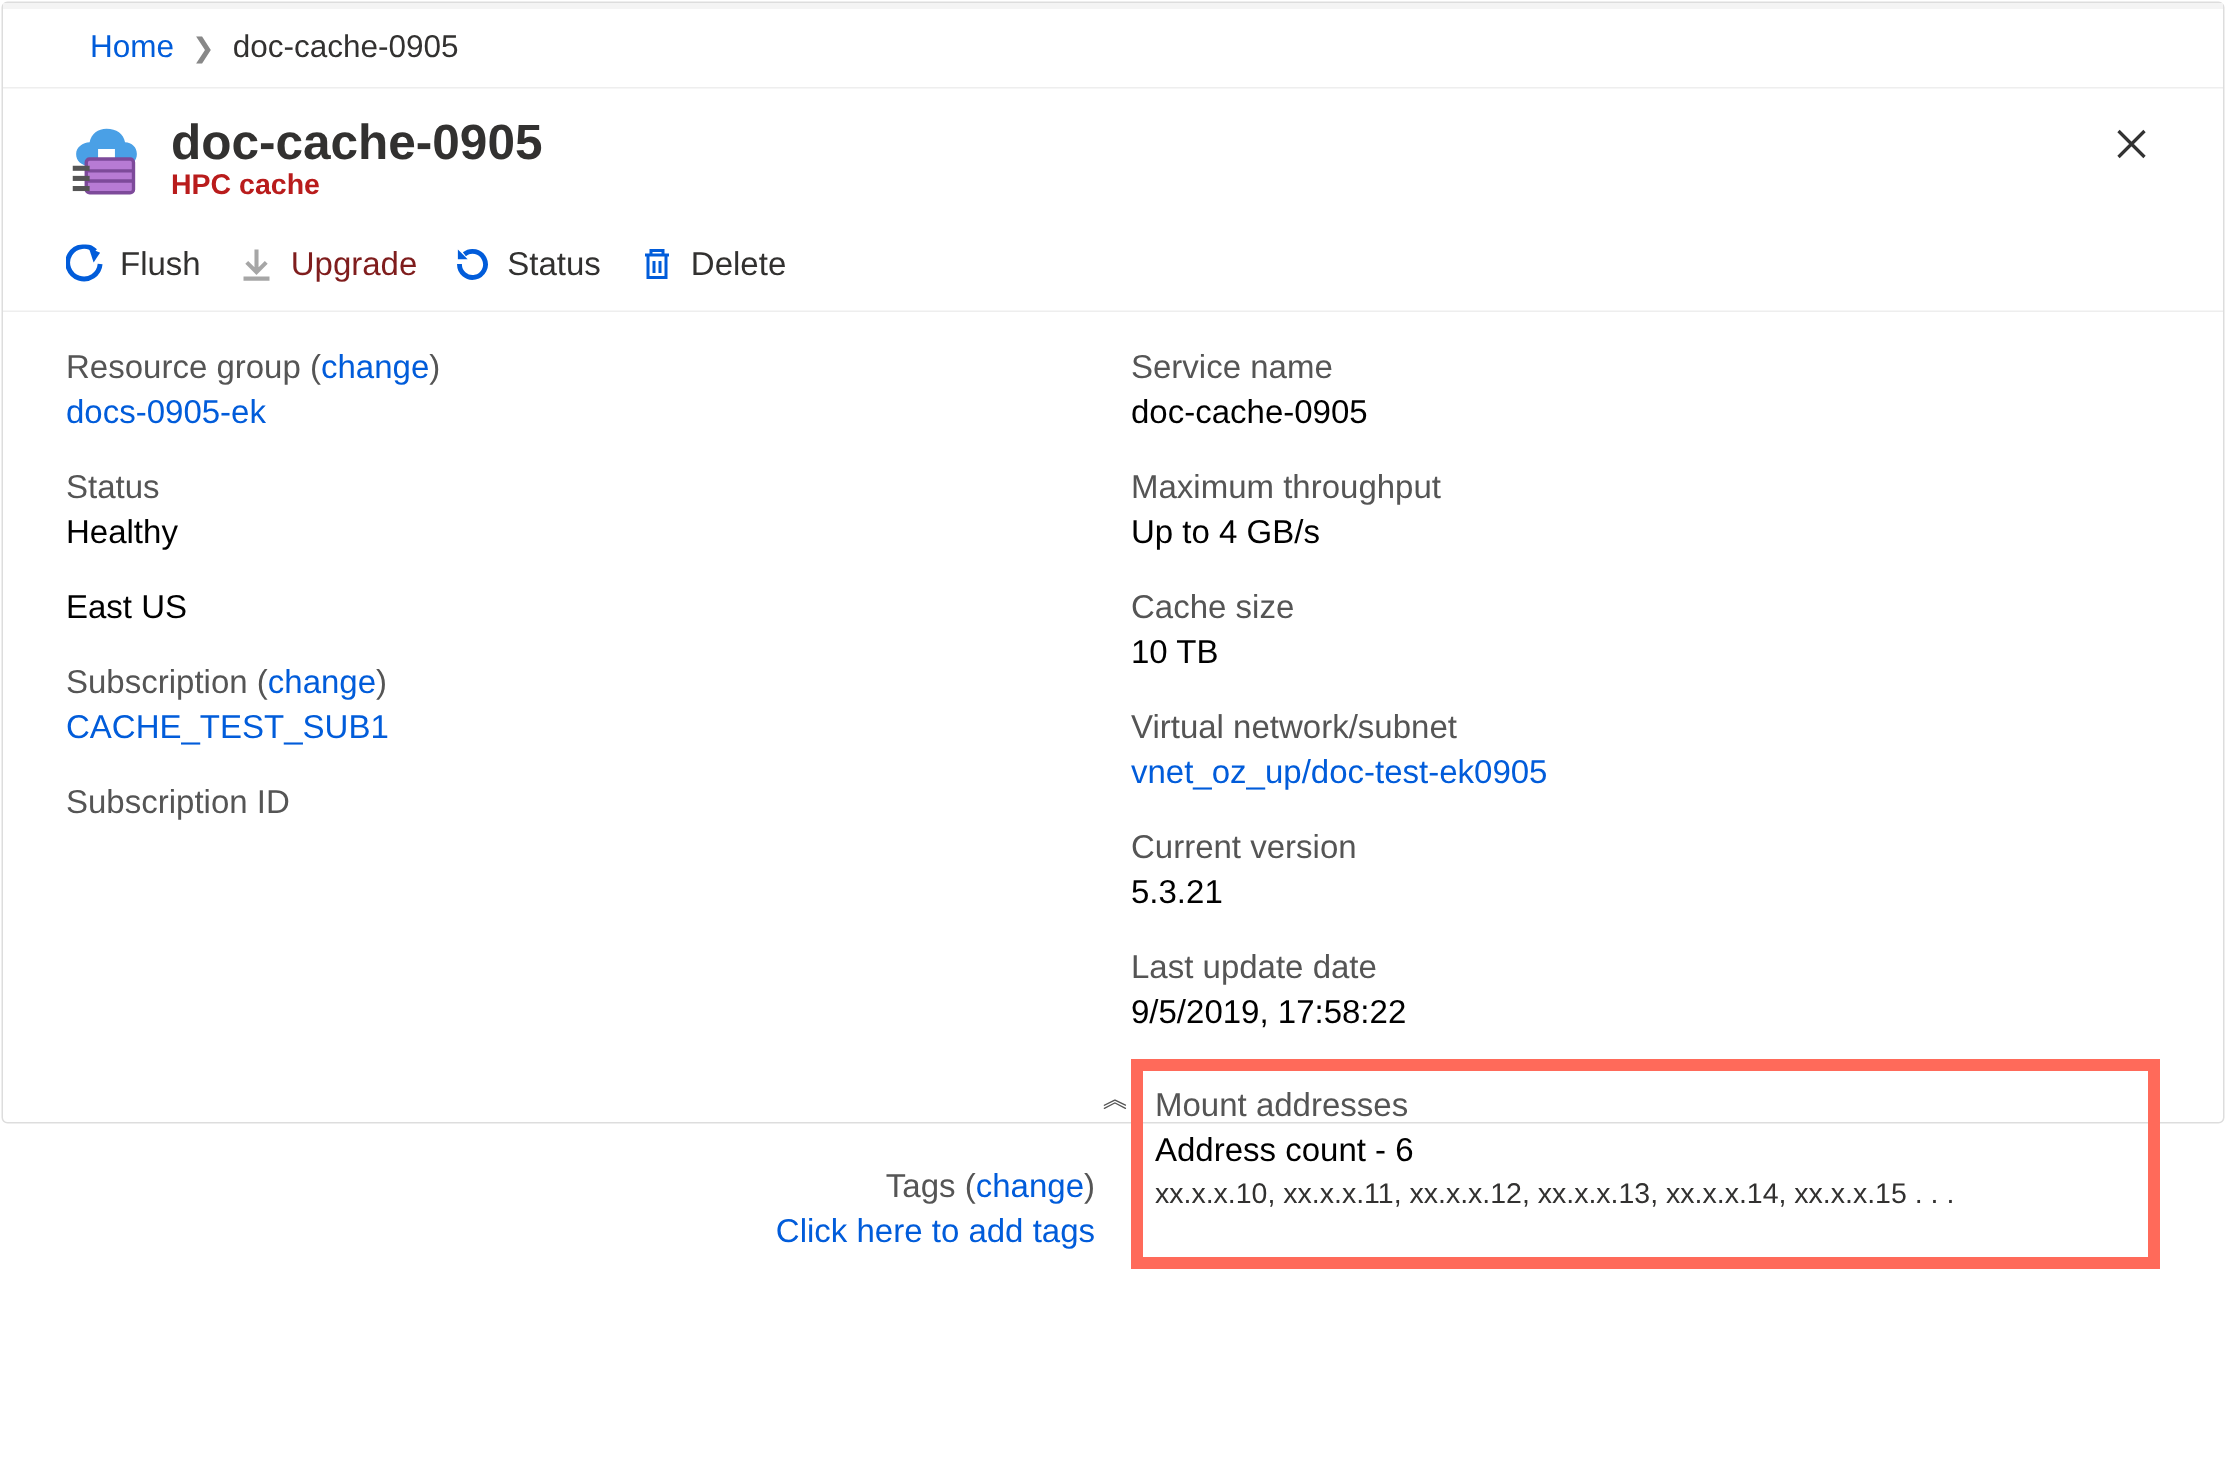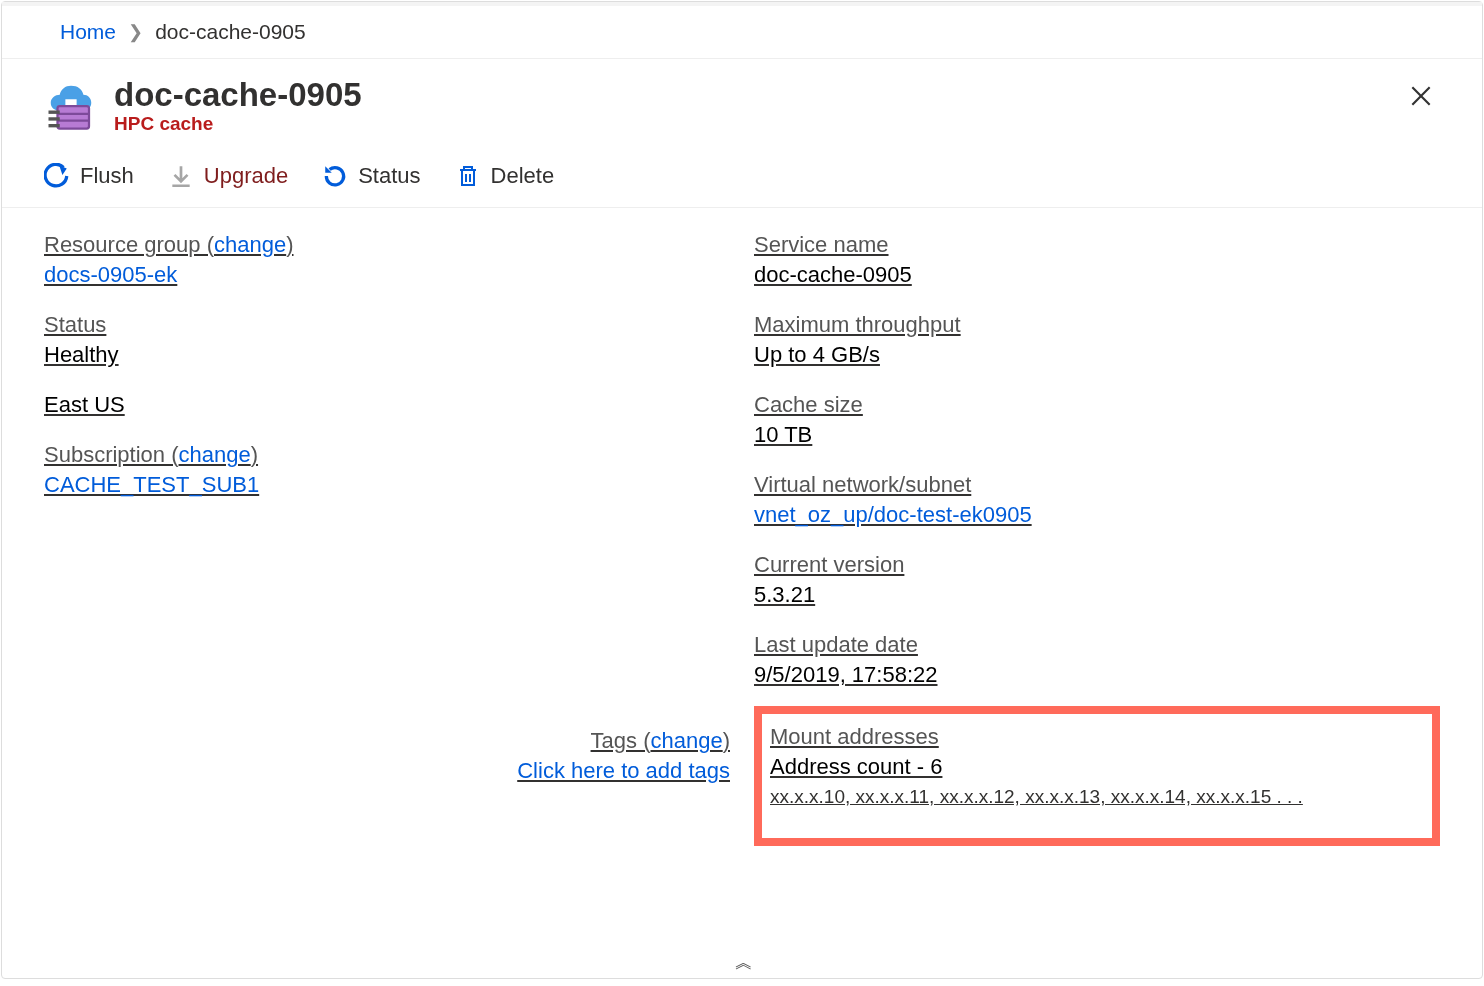--- a/index.html
+++ b/index.html
@@ -9,21 +9,21 @@
     color: #323130;
     width: 1484px;
     height: 986px;
     overflow: hidden;
     font-size: 21px;
   }
   .main-frame {
     border: 1px solid #ddd;
     border-radius: 4px;
     margin: 1px;
-    height: 978px;
+    height: 748px;
     position: relative;
     background: #fff;
   }
   .breadcrumb {
     padding: 14px 42px 14px 58px;
     display: flex;
     align-items: center;
     gap: 8px;
     font-size: 21px;
     border-top: 4px solid #f4f4f4;
@@ -39,40 +39,39 @@
     border-top: 1px solid #eee;
   }
   .header-left { display: flex; align-items: center; gap: 16px; }
   .resource-icon { width: 54px; height: 54px; flex-shrink: 0; }
   .title-block h1 { font-size: 33px; font-weight: 700; line-height: 1.1; }
   .title-block .subtitle { font-size: 19px; color: #b91c1c; margin-top: 0px; font-weight: bold; }
   .close-btn { cursor: pointer; padding: 6px; }
   .close-btn svg { width: 26px; height: 26px; }
   .toolbar {
     display: flex;
-    gap: 34px;
+    gap: 24px;
     padding: 18px 42px;
     align-items: center;
     border-bottom: 1px solid #eee;
   }
   .toolbar-btn {
     display: flex;
     align-items: center;
     gap: 10px;
     cursor: pointer;
     font-size: 22px;
   }
   .toolbar-btn.disabled { color: #7f1d1d; cursor: default; }
   .toolbar-btn.disabled svg path, .toolbar-btn.disabled svg polyline, .toolbar-btn.disabled svg line { stroke: #a6a6a6; }
   .tb-icon { width: 26px; height: 26px; display: inline-flex; align-items: center; justify-content: center; }
   .props {
     display: flex;
     padding: 24px 42px 0 42px;
     gap: 24px;
-    text-decoration: underline;
   }
   .col { flex: 1; }
   .prop { margin-bottom: 24px; }
   .prop-label { color: #555; font-size: 22px; display: block; }
   .prop-label .inline-link, .inline-link { color: #015cda; text-decoration: none; cursor: pointer;}
   .prop-val { font-size: 22px; color: #000; display: block; margin-top: 4px; }
   .prop-val.link { color: #015cda; cursor: pointer;}
   .prop small { font-size: 19px; color: #323130; display:block; margin-top:6px;}
   .tags-section { padding: 0 42px; margin-top: 60px; }
   .highlight-box {
@@ -173,20 +172,23 @@
         <span class="prop-label">Status</span>
         <span class="prop-val">Healthy</span>
       </div>
       <div class="prop">
         <span class="prop-val">East US</span>
       </div>
       <div class="prop">
         <span class="prop-label"><span>Subscription (</span><a class="inline-link">change</a><span>)</span></span>
         <span class="prop-val link">CACHE_TEST_SUB1</span>
       </div>
+      <div class="prop">
+        <span class="prop-label">Subscription ID</span>
+      </div>
       <div class="tags-section prop" style="padding:0;margin-top:230px;text-align:right;">
         <span class="prop-label"><span>Tags (</span><a class="inline-link">change</a><span>)</span></span>
         <span class="prop-val link">Click here to add tags</span>
       </div>
     </div>
 
     <div class="col">
       <div class="prop">
         <span class="prop-label">Service name</span>
         <span class="prop-val">doc-cache-0905</span>

